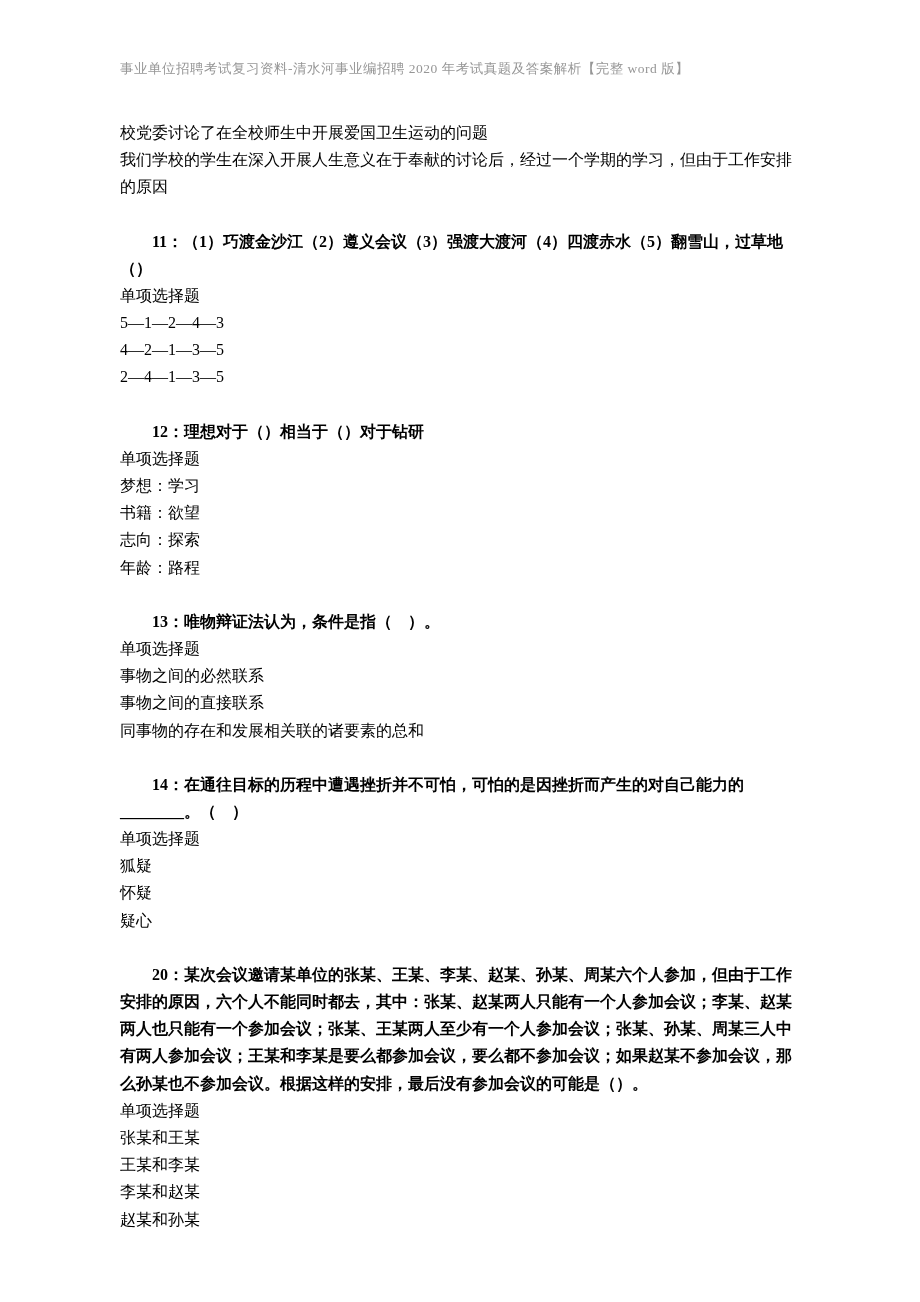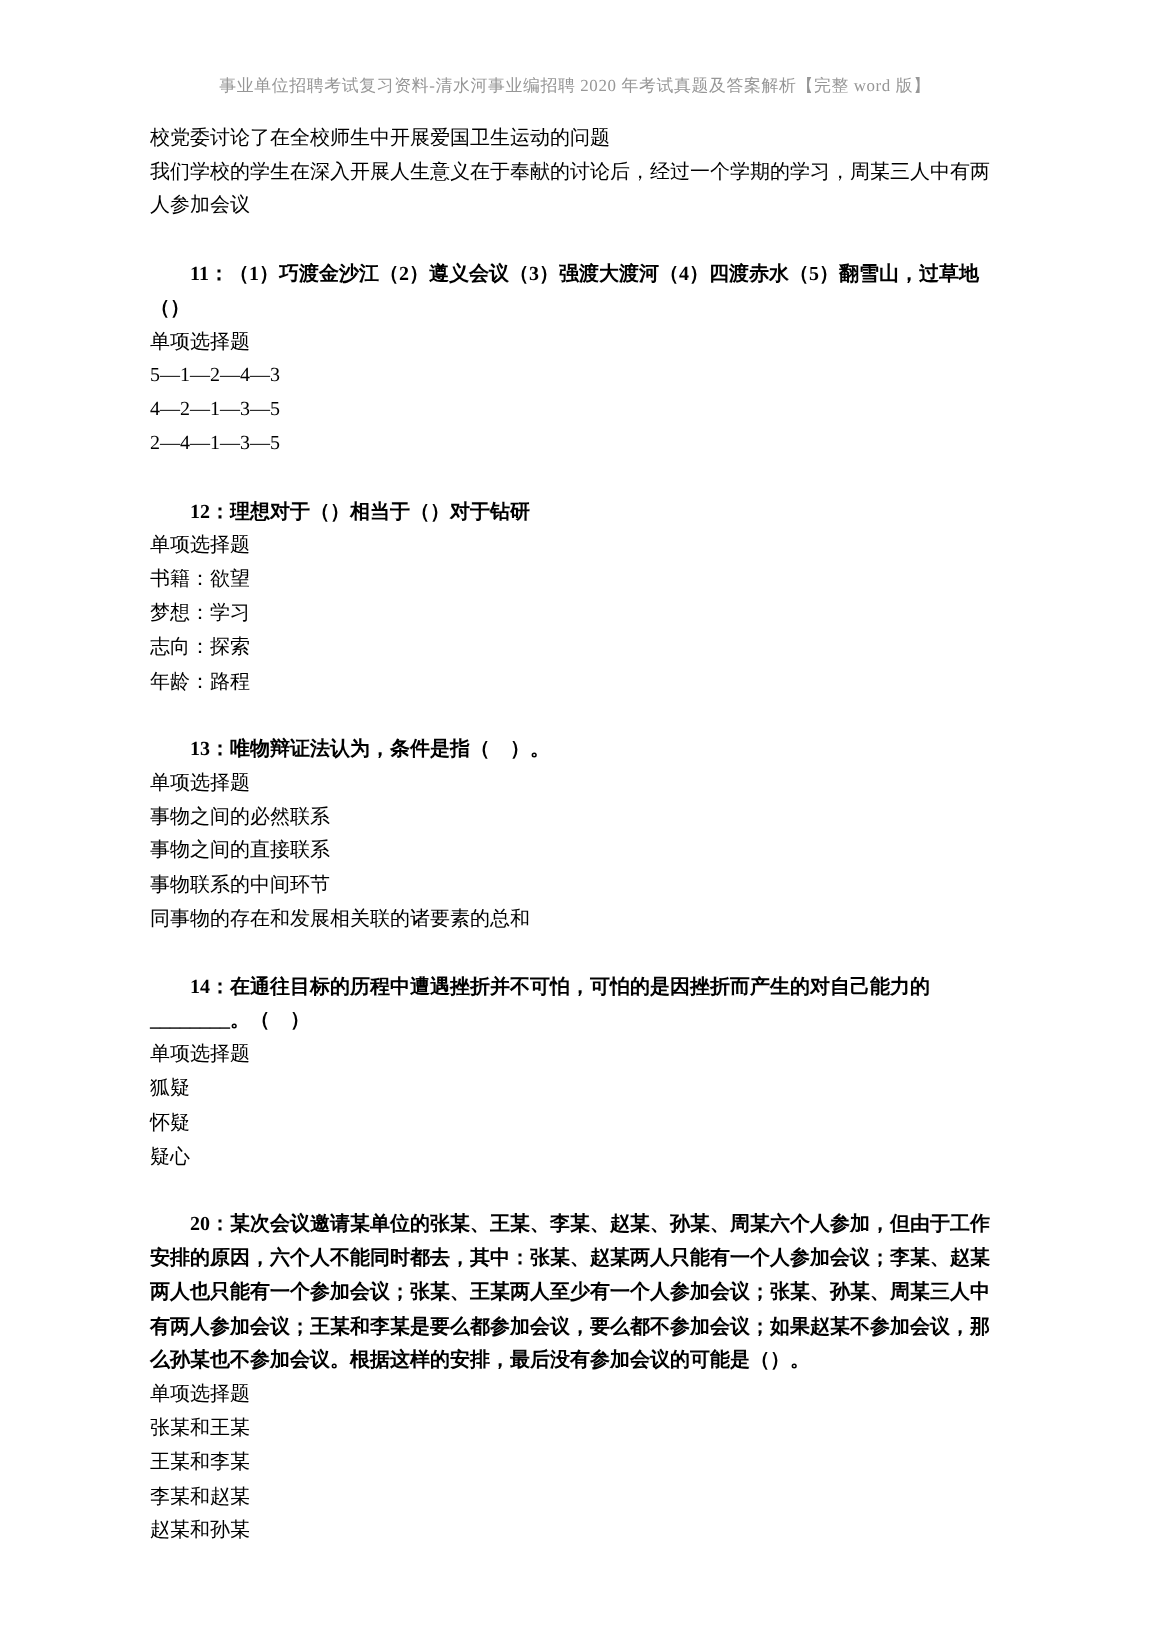--- a/index.html
+++ b/index.html
@@ -10,24 +10,24 @@
     color: #000000;
     width: 920px;
   }
   .page {
     padding: 58px 120px 40px 120px;
     box-sizing: border-box;
     font-size: 16px;
     line-height: 1.7;
   }
   .header {
-    text-align: center;
+    text-align: left;
     color: #969696;
     font-size: 13.5px;
-    margin-bottom: 16px;
+    margin-bottom: 38px;
     letter-spacing: 0.5px;
   }
   .para {
     margin: 0;
   }
   .indent {
     text-indent: 2em;
     font-weight: bold;
   }
   .gap {
@@ -35,46 +35,45 @@
   }
 </style>
 </head>
 <body>
 
 <div class="page">
 
   <div class="header">事业单位招聘考试复习资料-清水河事业编招聘 2020 年考试真题及答案解析【完整 word 版】</div>
 
   <p class="para">校党委讨论了在全校师生中开展爱国卫生运动的问题</p>
-  <p class="para">我们学校的学生在深入开展人生意义在于奉献的讨论后，经过一个学期的学习，周某三人中有两人参加会议</p>
+  <p class="para">我们学校的学生在深入开展人生意义在于奉献的讨论后，经过一个学期的学习，但由于工作安排的原因</p>
 
   <div class="gap"></div>
 
   <p class="para indent">11：（1）巧渡金沙江（2）遵义会议（3）强渡大渡河（4）四渡赤水（5）翻雪山，过草地（）</p>
   <p class="para">单项选择题</p>
   <p class="para">5—1—2—4—3</p>
   <p class="para">4—2—1—3—5</p>
   <p class="para">2—4—1—3—5</p>
 
   <div class="gap"></div>
 
   <p class="para indent">12：理想对于（）相当于（）对于钻研</p>
   <p class="para">单项选择题</p>
+  <p class="para">梦想：学习</p>
   <p class="para">书籍：欲望</p>
-  <p class="para">梦想：学习</p>
   <p class="para">志向：探索</p>
   <p class="para">年龄：路程</p>
 
   <div class="gap"></div>
 
   <p class="para indent">13：唯物辩证法认为，条件是指（　）。</p>
   <p class="para">单项选择题</p>
   <p class="para">事物之间的必然联系</p>
   <p class="para">事物之间的直接联系</p>
-  <p class="para">事物联系的中间环节</p>
   <p class="para">同事物的存在和发展相关联的诸要素的总和</p>
 
   <div class="gap"></div>
 
   <p class="para indent">14：在通往目标的历程中遭遇挫折并不可怕，可怕的是因挫折而产生的对自己能力的________。（　）</p>
   <p class="para">单项选择题</p>
   <p class="para">狐疑</p>
   <p class="para">怀疑</p>
   <p class="para">疑心</p>
 

